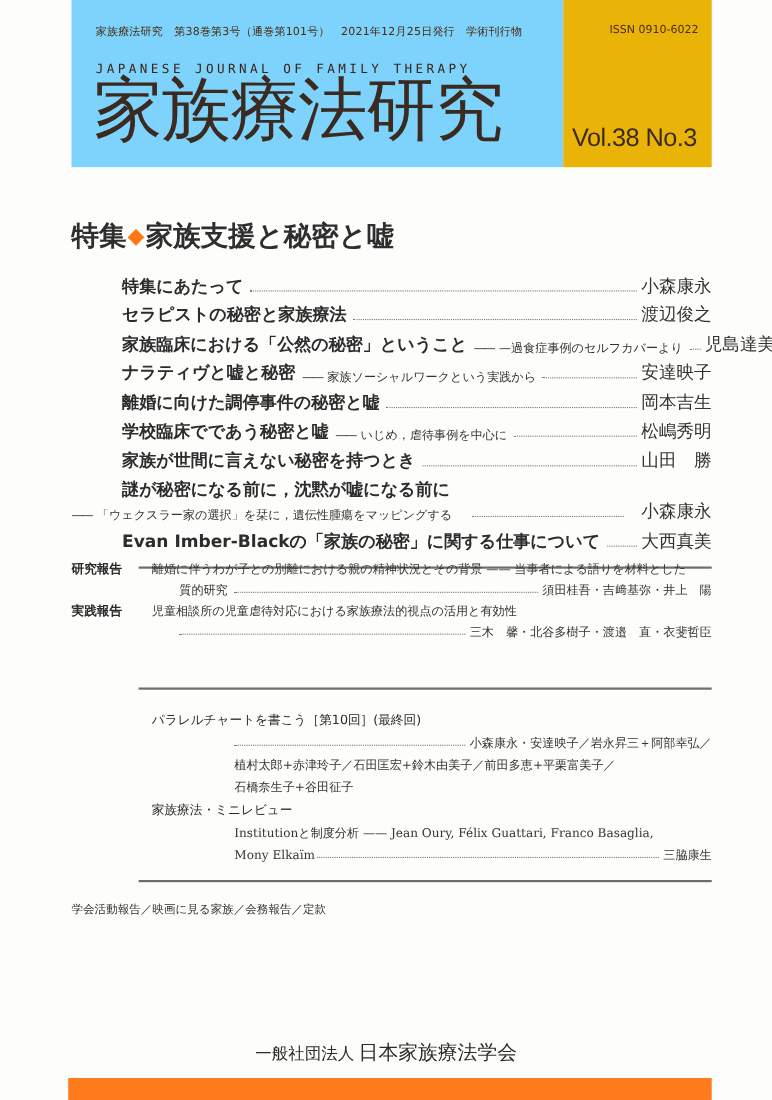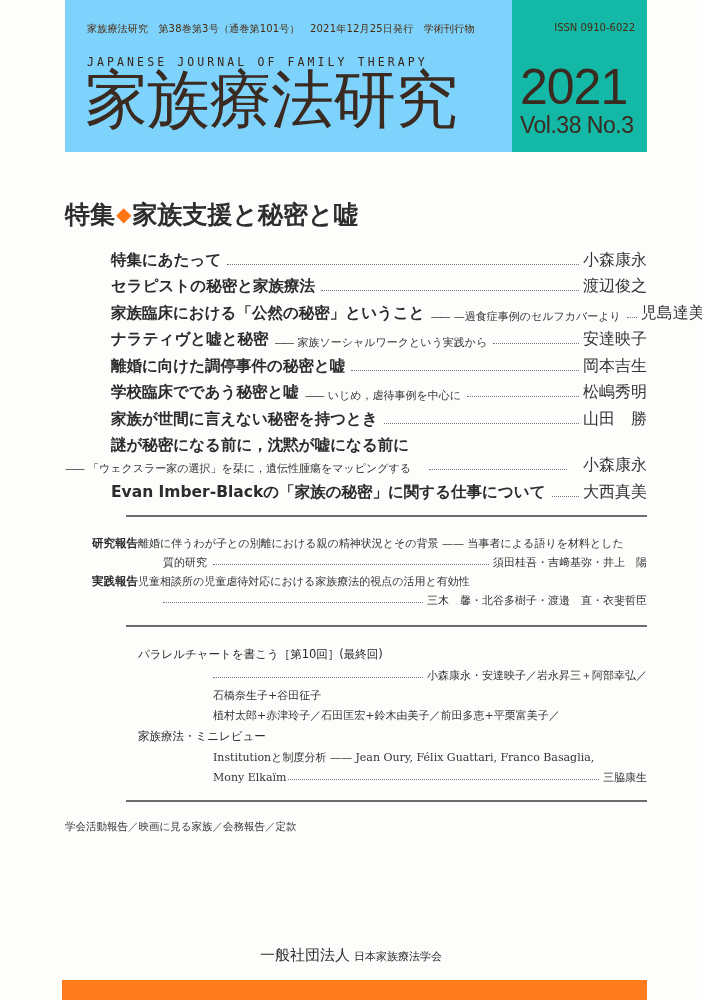--- a/index.html
+++ b/index.html
@@ -1,21 +1,21 @@
 <!DOCTYPE html>
 <html><head>
 <meta charset="utf-8">
 <style>
   * { margin:0; padding:0; box-sizing:border-box; }
   html, body { width:702px; height:1000px; background:#fdfdfb; overflow:hidden; }
   body { position:relative; font-family:"DejaVu Sans", sans-serif; color:#2a2a2a; }
 
   .header { position:absolute; left:65px; top:0; width:582px; height:152px; display:flex; }
   .header-main { width:447px; height:152px; background:#7dd3fc; position:relative; }
-  .header-side { width:135px; height:152px; background:#14b8a6; position:relative; }
+  .header-side { width:135px; height:152px; background:#eab308; position:relative; }
   .pubinfo { position:absolute; left:22px; top:22px; font-size:10px; color:#4a2a10; letter-spacing:0.2px; white-space:nowrap; }
   .en-title { position:absolute; left:22px; top:55px; font-family:"DejaVu Sans Mono", monospace; font-size:11.5px; letter-spacing:3.1px; color:#3a2418; white-space:nowrap; }
   .jp-title { position:absolute; left:20px; top:68px; font-size:63px; font-weight:normal; color:#3b2a20; letter-spacing:-1px; white-space:nowrap; line-height:1;text-align:center; }
   .issn { position:absolute; right:12px; top:22px; font-size:10px; color:#4a2a10; white-space:nowrap; }
   .year { position:absolute; left:8px; top:62px; font-size:50px; color:#3b2a20; font-family:"Liberation Sans", sans-serif; line-height:1; letter-spacing:-1px; }
   .volno { position:absolute; left:8px; top:112px; font-size:23px; color:#3b2a20; font-family:"Liberation Sans", sans-serif; letter-spacing:-0.5px; white-space:nowrap; }
 
   .feature-title { position:absolute; left:65px; top:198px; font-size:25px; font-weight:bold; color:#2e2e2e; white-space:nowrap; }
   .feature-title .diamond { color:#ff7613; font-size:20px; padding:0 1px; position:relative; top:-2px; }
 
@@ -24,48 +24,47 @@
   .row .t { font-size:15.5px; font-weight:bold; color:#2c2c2c;padding-left:46px; }
   .row .sub { font-size:11px; color:#333; margin-left:6px; }
   .row .sub .dash { margin-right:5px; letter-spacing:-2px; }
   .row .dots { flex:1; border-bottom:1.5px dotted #777; margin:0 4px 6px 6px; min-width:10px; }
   .row .a { font-family:"DejaVu Serif", serif; font-size:16px; color:#333; }
   .row.cont { height:20px;gap:12px; }
   .row.cont .sub { margin-left:0; }
 
   .hr { position:absolute; height:1.5px; background:#6d6d6d; }
 
-  .reports { position:absolute; left:65px; top:534px; width:582px; font-family:"DejaVu Serif", serif;text-align:right; }
+  .reports { position:absolute; left:65px; top:508px; width:582px; font-family:"DejaVu Serif", serif; }
   .rep-row { display:flex; align-items:center; height:19px; white-space:nowrap; font-size:11px; color:#333; }
   .rep-label { width:73px; font-family:"DejaVu Sans", sans-serif; font-weight:bold; font-size:11.5px; color:#2a2a2a; }
   .rep-dots { flex:1; border-bottom:1.5px dotted #777; margin:0 4px 0 6px; height:1px; position:relative; top:2px; }
 
   .series { position:absolute; left:138px; top:643px; width:509px; }
   .series .h { font-size:11.5px; color:#2a2a2a; height:22px; display:flex; align-items:center; white-space:nowrap; }
   .series .l { font-family:"DejaVu Serif", serif; font-size:11px; color:#333; height:20px; display:flex; align-items:center; white-space:nowrap; padding-left:75px; }
   .series .dotsfill { flex:1; border-bottom:1.5px dotted #777; margin-right:4px; position:relative; top:2px; }
 
   .misc { position:absolute; left:65px; top:820px; font-family:"DejaVu Serif", serif; font-size:10.5px; color:#333; white-space:nowrap; }
   .publisher { position:absolute; left:0; width:702px; top:945px; text-align:center; white-space:nowrap; color:#2a2a2a; }
   .publisher .small { font-size:15px; }
-  .publisher .big { font-size:11px; margin-left:4px; }
+  .publisher .big { font-size:18px; margin-left:4px; }
   .bottom-bar { position:absolute; left:62px; top:980px; width:585px; height:20px; background:#ff7c1e; }
 </style>
 </head>
 <body>
 
 <div class="header">
   <div class="header-main">
     <div class="pubinfo">家族療法研究　第38巻第3号（通巻第101号）　2021年12月25日発行　学術刊行物</div>
     <div class="en-title">JAPANESE JOURNAL OF FAMILY THERAPY</div>
     <div class="jp-title">家族療法研究</div>
   </div>
   <div class="header-side">
     <div class="issn">ISSN 0910-6022</div>
-    <div class="year">2021</div>
     <div class="volno">Vol.38 No.3</div>
   </div>
 </div>
 
 <div class="feature-title">
   <span>特集</span><span class="diamond">◆</span><span>家族支援と秘密と嘘</span>
 </div>
 
 <div class="toc">
   <div class="row">
@@ -146,22 +145,22 @@
 </div>
 
 <div class="hr" style="left:126px; top:625px; width:521px;"></div>
 
 <div class="series">
   <div class="h">パラレルチャートを書こう［第10回］(最終回)</div>
   <div class="l">
     <span class="dotsfill"></span>
     <span>小森康永・安達映子／岩永昇三＋阿部幸弘／</span>
   </div>
+  <div class="l">植村太郎+赤津玲子／石田匡宏+鈴木由美子／前田多恵+平栗富美子／</div>
   <div class="l">石橋奈生子+谷田征子</div>
-  <div class="l">植村太郎+赤津玲子／石田匡宏+鈴木由美子／前田多恵+平栗富美子／</div>
   <div class="h">家族療法・ミニレビュー</div>
   <div class="l">Institutionと制度分析 —— Jean Oury, Félix Guattari, Franco Basaglia,</div>
   <div class="l">
     <span>Mony Elkaïm</span>
     <span class="dotsfill" style="margin-left:2px;"></span>
     <span>三脇康生</span>
   </div>
 </div>
 
 <div class="hr" style="left:126px; top:800px; width:521px;"></div>

